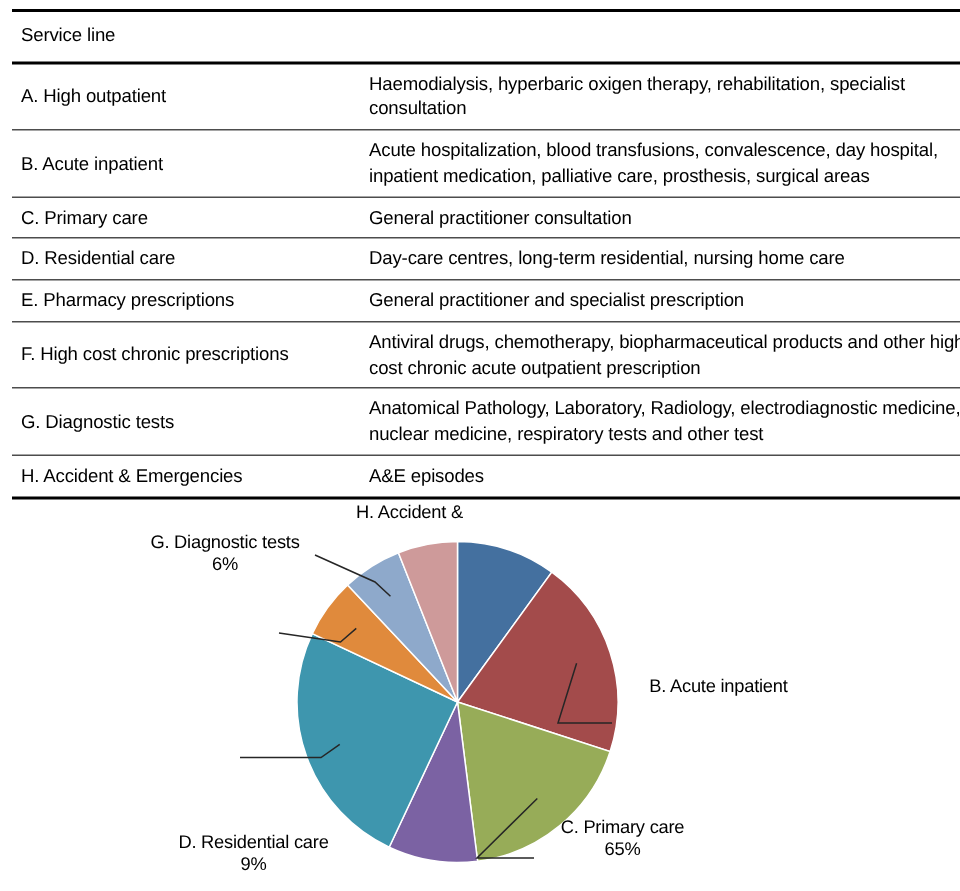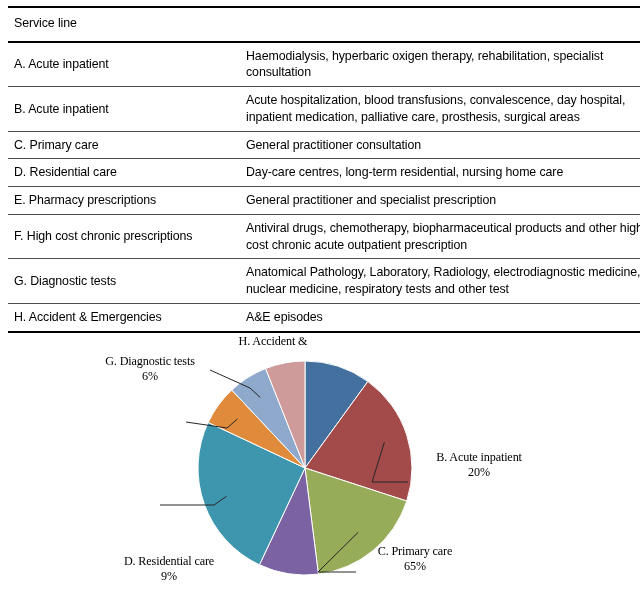--- a/index.html
+++ b/index.html
@@ -50,34 +50,34 @@
   }
   #pie-svg{position:absolute;left:0;top:0;}
   .lbl{
     position:absolute;
     font-size:12.2px;
     line-height:1.25;
     color:#000000;
     letter-spacing:-0.15px;
   }
   .lbl.r{text-align:right;}
-  .lbl.c{text-align:center;font-family:Liberation Serif, serif;}
+  .lbl.c{text-align:center;}
 </style>
 </head>
 <body>
 
 <div id="service-table">
   <table class="svc">
     <tbody>
       <tr class="head">
         <td class="c-name">Service line</td>
         <td class="c-desc"></td>
       </tr>
       <tr class="firstrow">
-        <td class="c-name">A. Acute inpatient</td>
+        <td class="c-name">A. High outpatient</td>
         <td class="c-desc">Haemodialysis, hyperbaric oxigen therapy, rehabilitation, specialist consultation</td>
       </tr>
       <tr>
         <td class="c-name">B. Acute inpatient</td>
         <td class="c-desc">Acute hospitalization, blood transfusions, convalescence, day hospital, inpatient medication, palliative care, prosthesis, surgical areas</td>
       </tr>
       <tr>
         <td class="c-name">C. Primary care</td>
         <td class="c-desc">General practitioner consultation</td>
       </tr>
@@ -122,21 +122,20 @@
         <polyline points="358.2,202.3 318,242 356,242" fill="none" stroke="#262626" stroke-width="1"></polyline>
         <polyline points="226.5,166.3 214,175 160,175" fill="none" stroke="#262626" stroke-width="1"></polyline>
         <polyline points="237.5,88.9 227,98 186,92" fill="none" stroke="#262626" stroke-width="1"></polyline>
         <polyline points="260.3,67.5 250,58 210,40" fill="none" stroke="#262626" stroke-width="1"></polyline>
       </g>
   </svg>
 
 
   <div class="lbl c" id="lbl-B" style="left:414px;top:120px;width:130px;">
     <div>B. Acute inpatient</div>
-    <div>20%</div>
   </div>
 
   <div class="lbl c" id="lbl-C" style="left:355px;top:214px;width:120px;">
     <div>C. Primary care</div>
     <div>65%</div>
   </div>
 
   <div class="lbl c" id="lbl-D" style="left:104px;top:224px;width:130px;">
     <div>D. Residential care</div>
     <div>9%</div>

